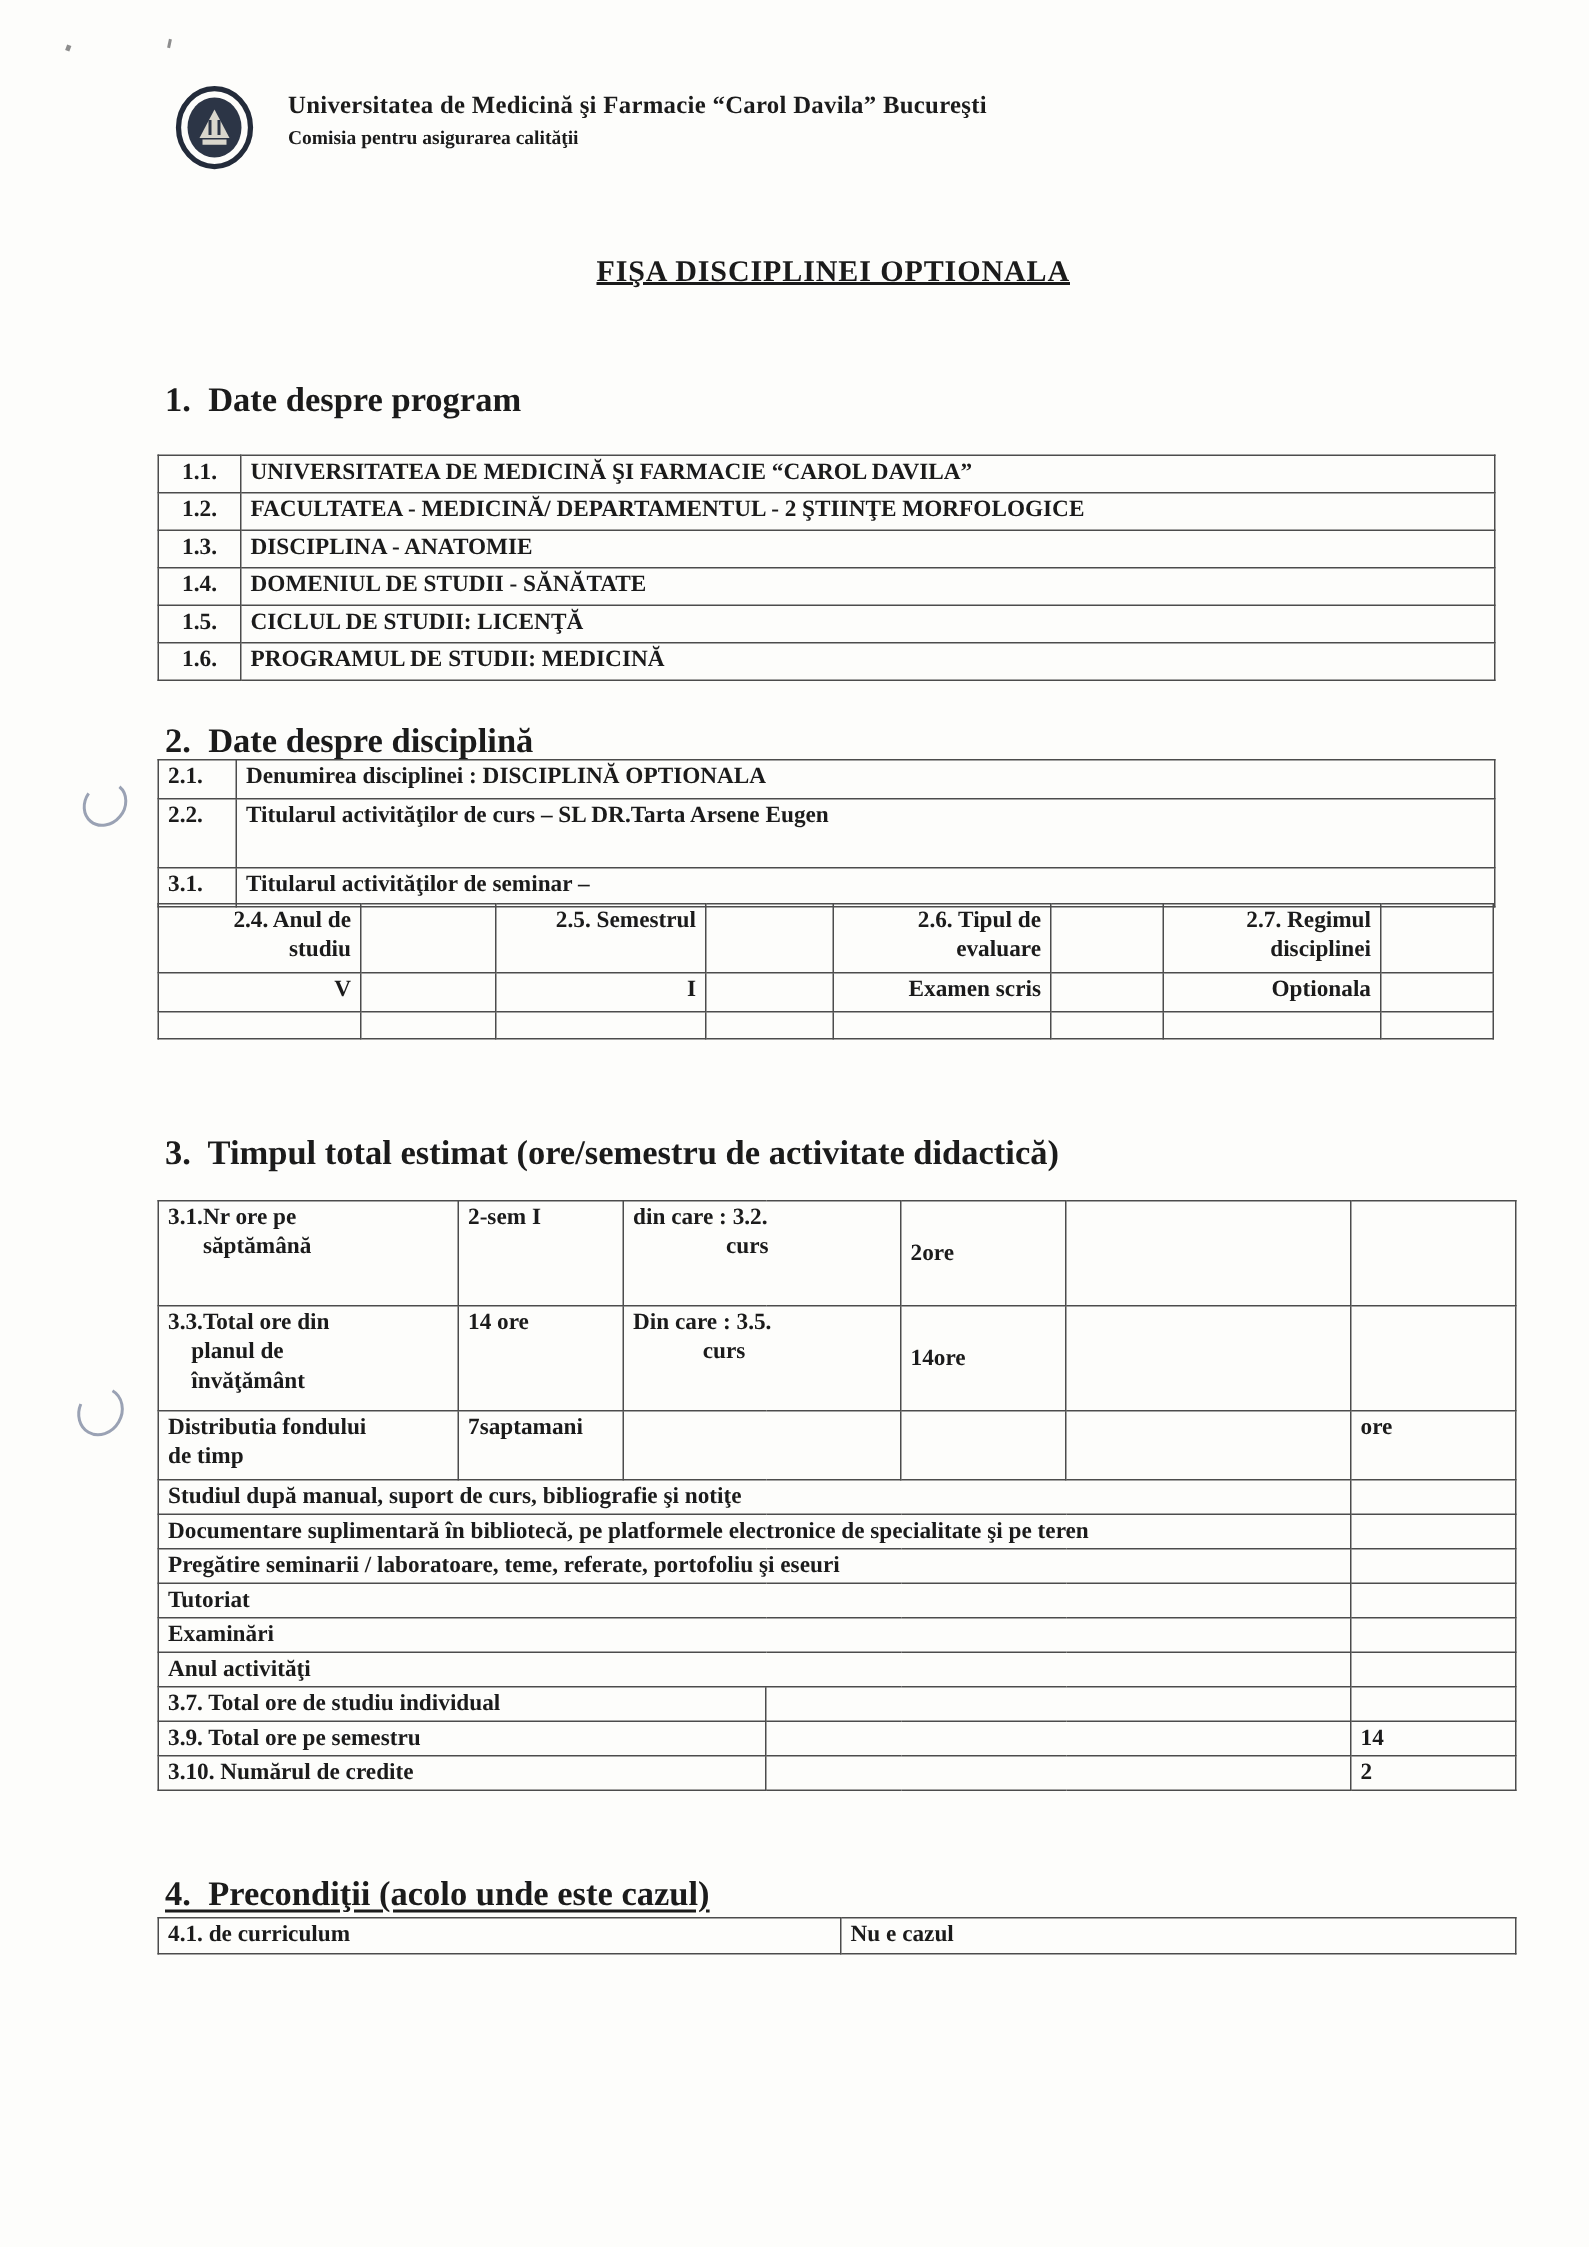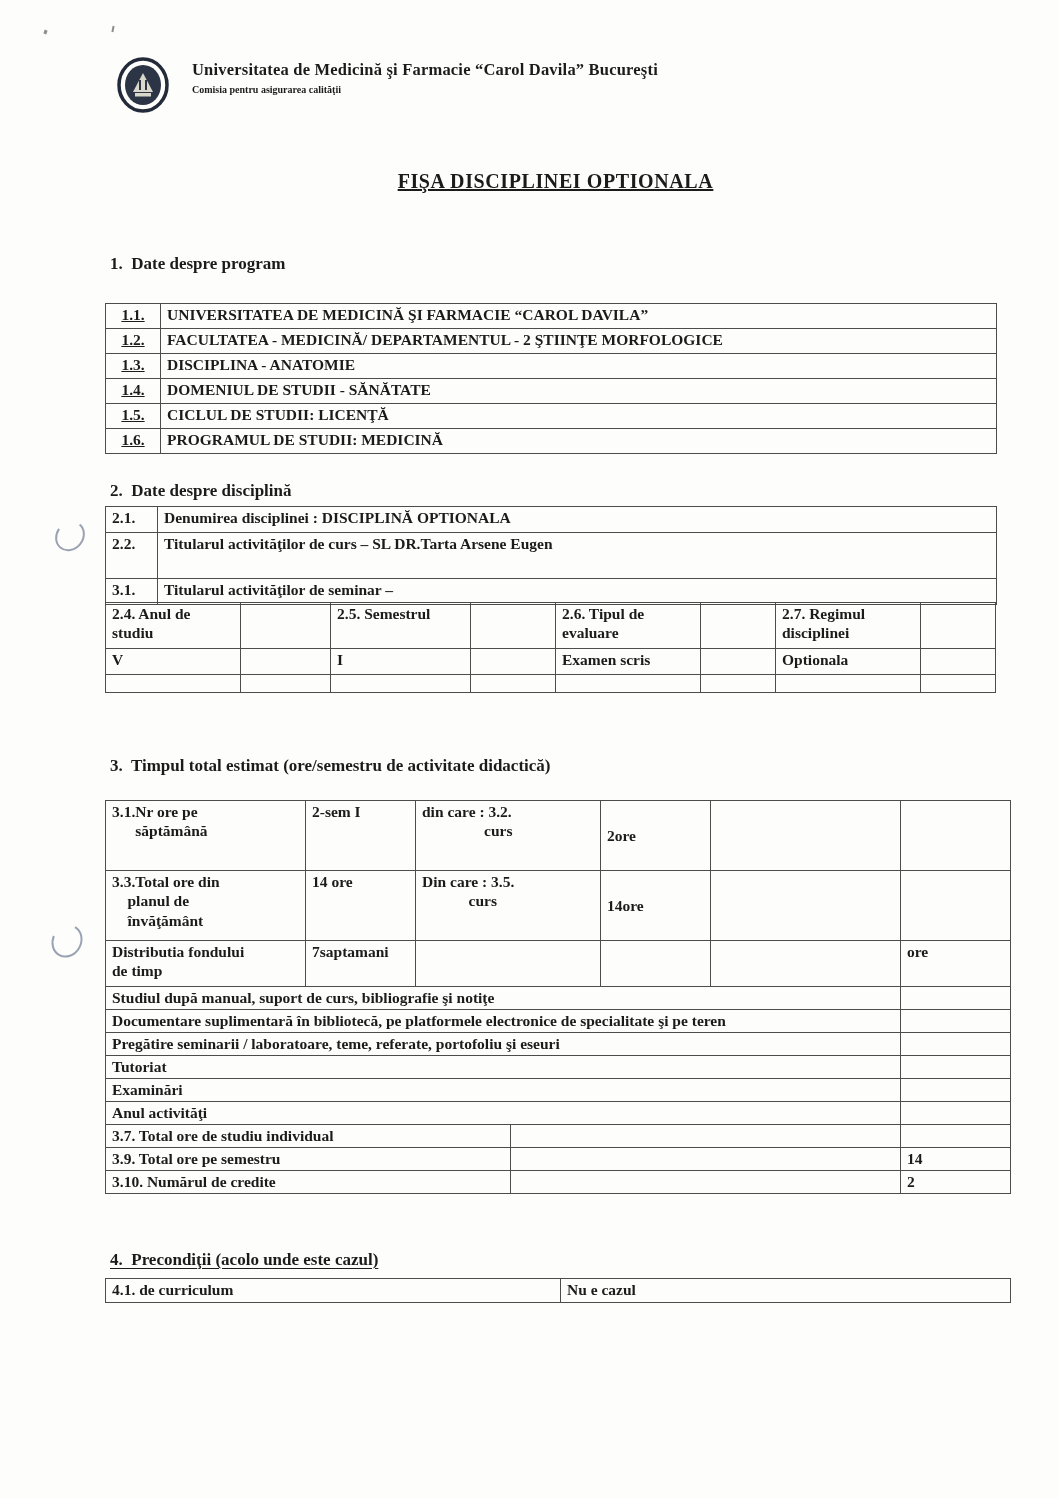--- a/index.html
+++ b/index.html
@@ -9,49 +9,49 @@
     background: #fdfdfb;
     font-family: "Liberation Serif", serif;
     color: #1b1b1b;
     position: relative;
     font-weight: bold;
   }
   .abs { position: absolute; }
 
   
   .uni-line1 { font-size: 16.5px; letter-spacing: .2px; }
-  .uni-line2 { font-size: 10px; margin-top: 4px; }
+  .uni-line2 { font-size: 13px; margin-top: 4px; }
 
   
   .doc-title { font-size: 20px; letter-spacing: .6px; text-align: center; width: 100%; padding-left: 52px; }
-  .h-sec { font-size: 17px; white-space: pre; }
+  .h-sec { font-size: 23px; white-space: pre; }
   .h-sec.u { text-decoration: underline; text-underline-offset: 3px; }
   .note-head { font-size: 21px; letter-spacing: .3px; white-space: pre; }
 
   
   table.t { border-collapse: collapse; table-layout: fixed; }
   table.t td {
     border: 1px solid #4c4c4c;
     padding: 1px 6px;
     font-size: 15.5px;
     line-height: 1.25;
     font-weight: bold;
     vertical-align: top;
     overflow: hidden;
   }
   .t1 { width: 892px; }
   .t1 tr { height: 25px; }
-  .t1 td.num { text-align: center; padding: 1px 2px; text-decoration: underline; }
+  .t1 td.num { text-align: center; padding: 1px 2px; }
 
   .t2a { width: 892px; }
   .t2a tr.r1 { height: 26px; }
   .t2a tr.r2 { height: 46px; }
   .t2a tr.r3 { height: 26px; }
 
-  .t2b { width: 890px; margin-top: -1px; }
+  .t2b { width: 890px; margin-top: -1px; text-align: right; }
   .t2b tr.hdr { height: 46px; }
   .t2b tr.val { height: 26px; }
   .t2b tr.emp { height: 18px; }
 
   .t3 { width: 905px; }
   .t3 tr.r1, .t3 tr.r2 { height: 70px; }
   .t3 tr.r3 { height: 46px; }
   .t3 tr.act, .t3 tr.tot { height: 23px; }
   .t3 td.pre { white-space: pre-wrap; }
   .t3 td.mid { vertical-align: middle; }

